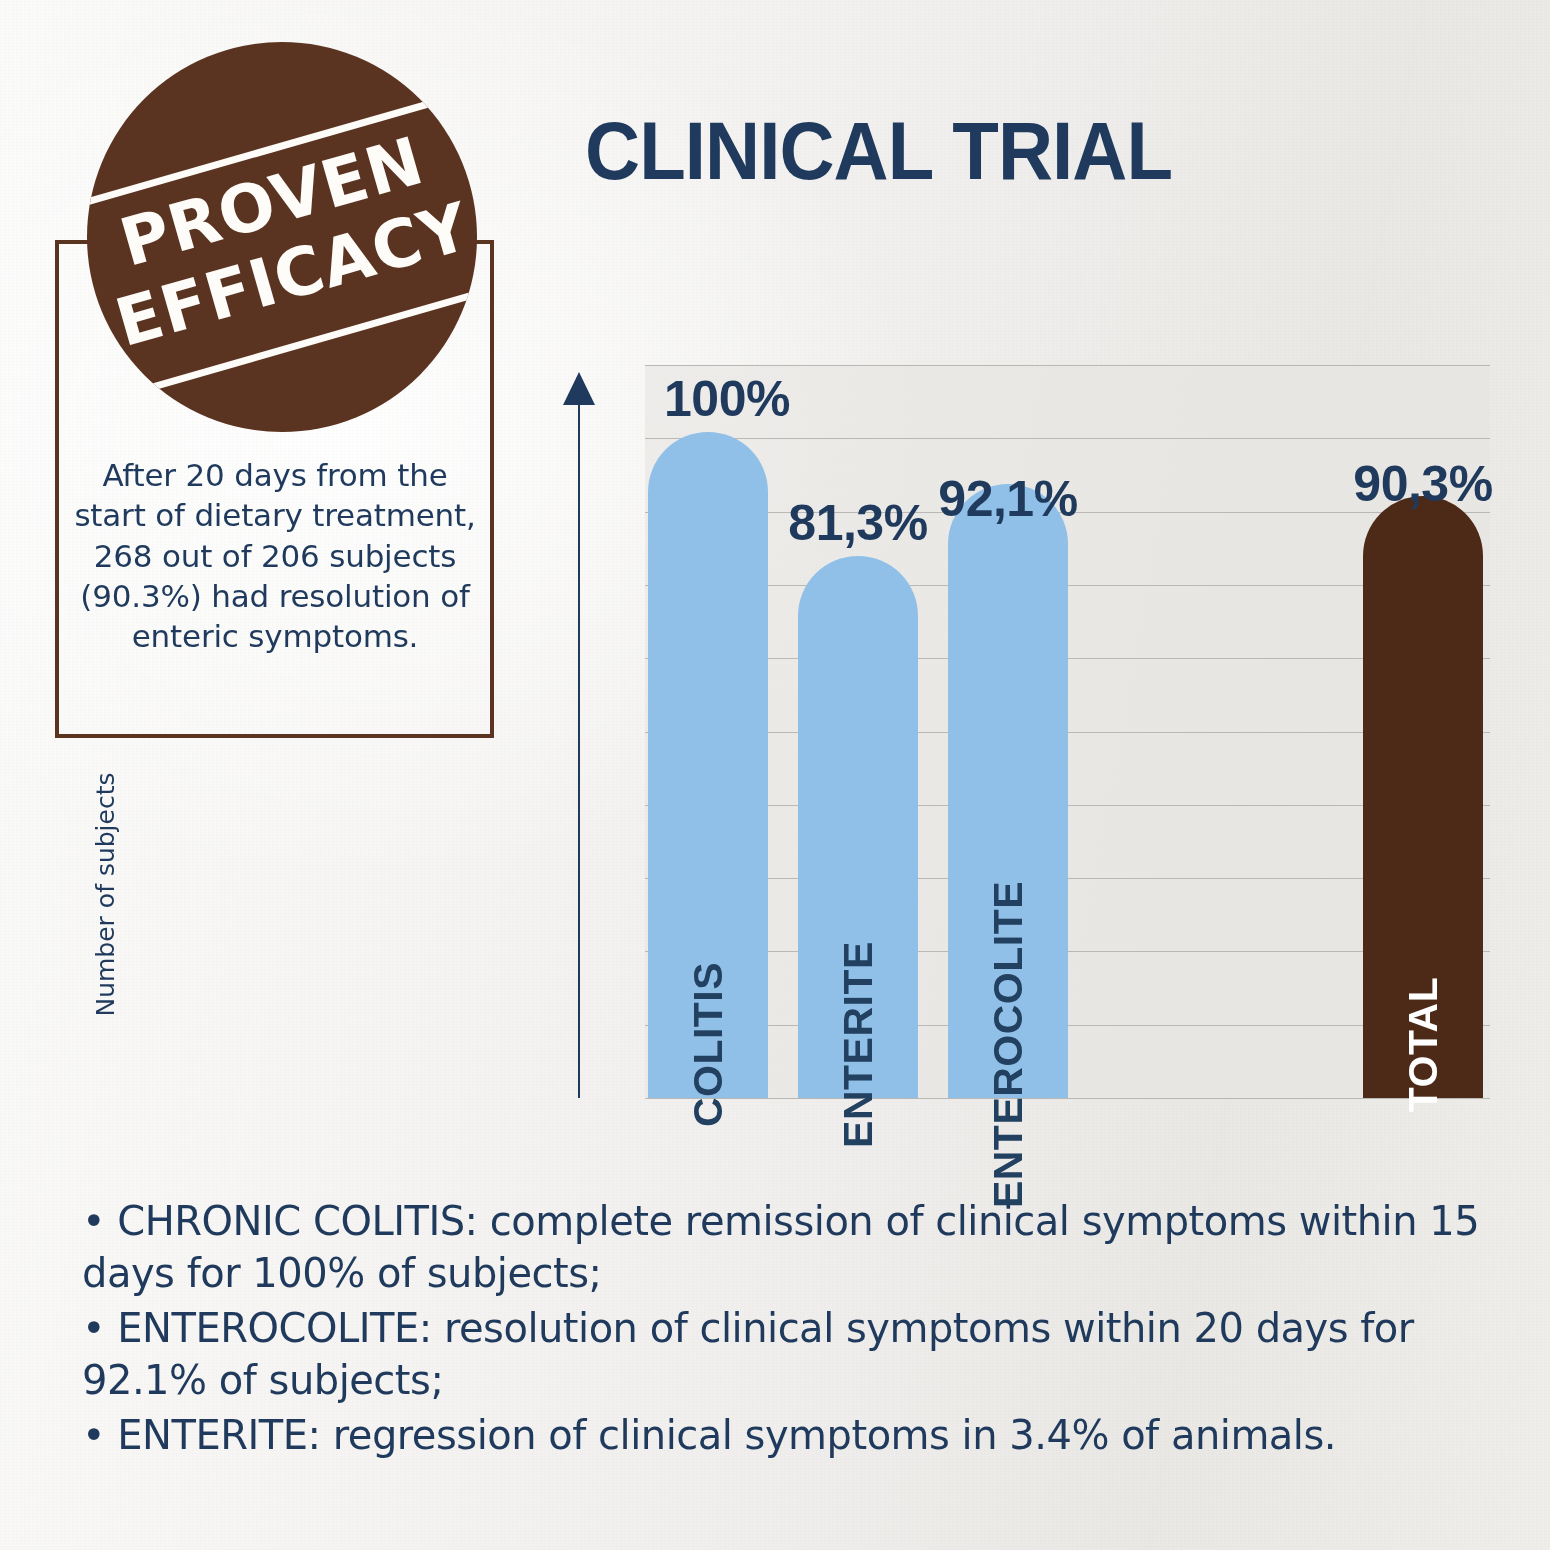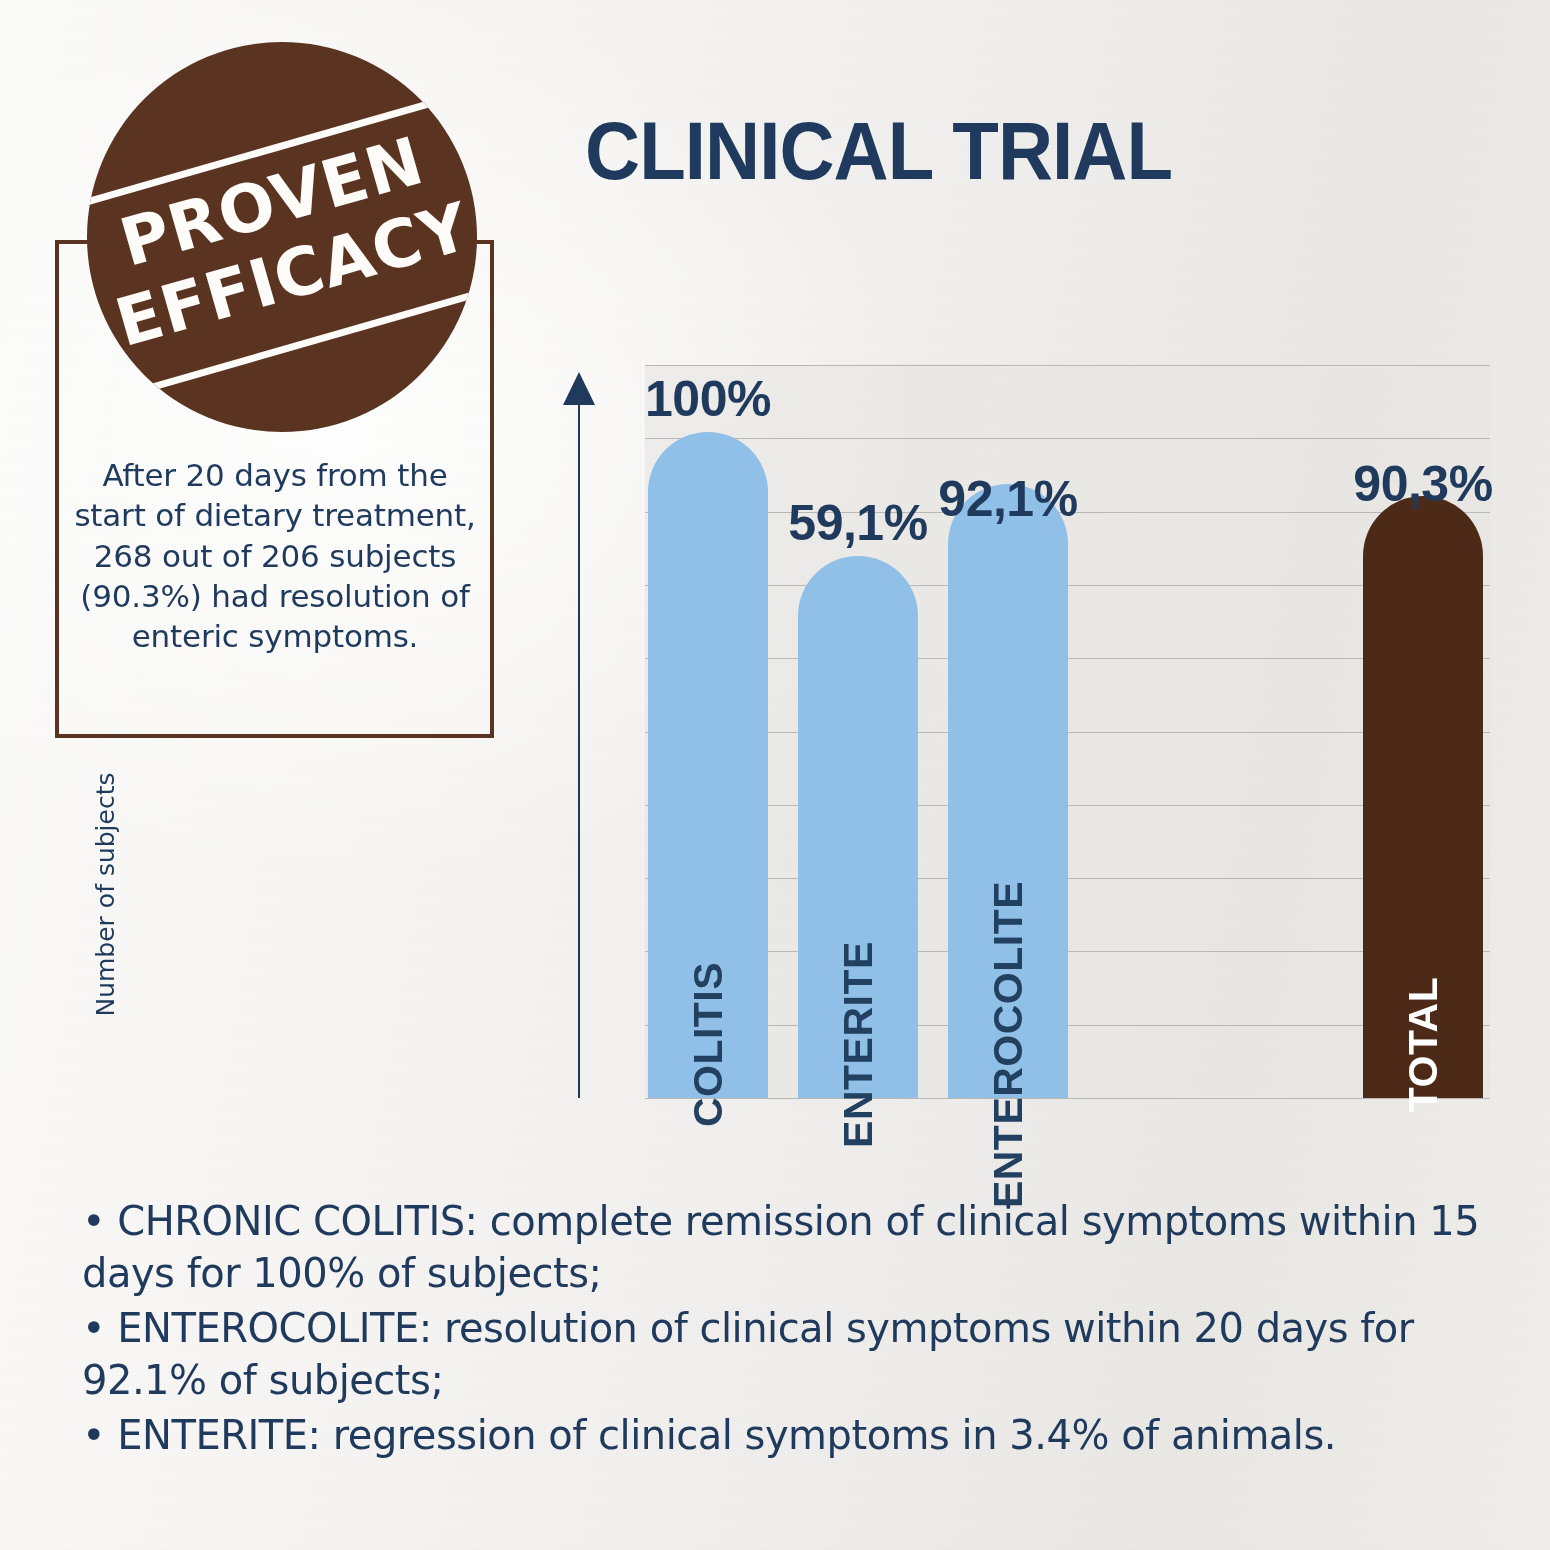--- a/index.html
+++ b/index.html
@@ -259,22 +259,22 @@
         <div class="bar" style="left: 303px; width: 120px; height: 614px; background: rgb(144, 192, 232);">
           <div class="bar-label">ENTEROCOLITE</div>
         </div>
         <div class="bar" style="left: 718px; width: 120px; height: 602px; background: rgb(77, 42, 24);">
           <div class="bar-label" style="color: rgb(255, 255, 255);">TOTAL</div>
         </div>
       </div>
     <div class="yaxis-line"></div>
     <div class="yaxis-arrow"></div>
     <div class="yaxis-label">Number of subjects</div>
-  <div class="bar-value" style="left: 593px; width: 230px; top: 370px;">100%</div>
-      <div class="bar-value" style="left: 743px; width: 230px; top: 494px;">59,1%</div>
+  <div class="bar-value" style="left: 612px; width: 230px; top: 370px;">100%</div>
+      <div class="bar-value" style="left: 743px; width: 230px; top: 494px;">81,3%</div>
       <div class="bar-value" style="left: 893px; width: 230px; top: 422px; margin-top: 48px;">92,1%</div>
       <div class="bar-value" style="left: 1308px; width: 230px; top: 434px; margin-top: 21px;">90,3%</div>
     </div>
 
   <div class="bullets" id="bullets">
       <p><span>• </span><b>CHRONIC COLITIS:</b><span> complete remission of clinical symptoms within 15 days for 100% of subjects;</span></p>
       <p><span>• </span><b>ENTEROCOLITE:</b><span> resolution of clinical symptoms within 20 days for 92.1% of subjects;</span></p>
       <p><span>• </span><b>ENTERITE:</b><span> regression of clinical symptoms in 3.4% of animals.</span></p>
     </div>
 

